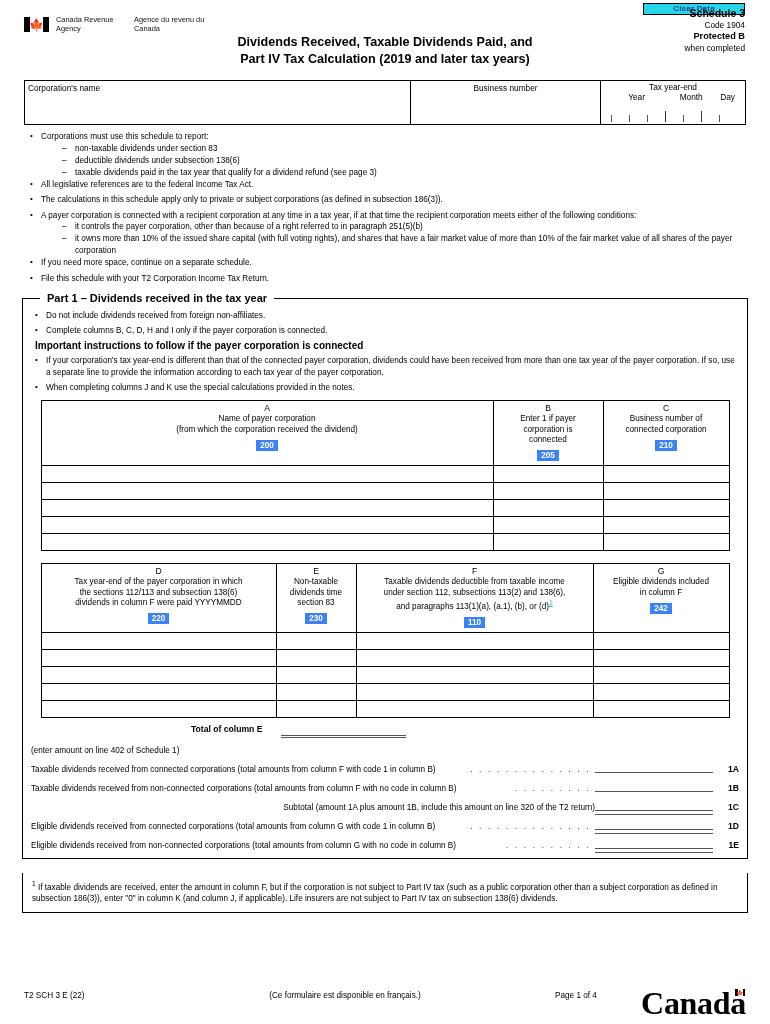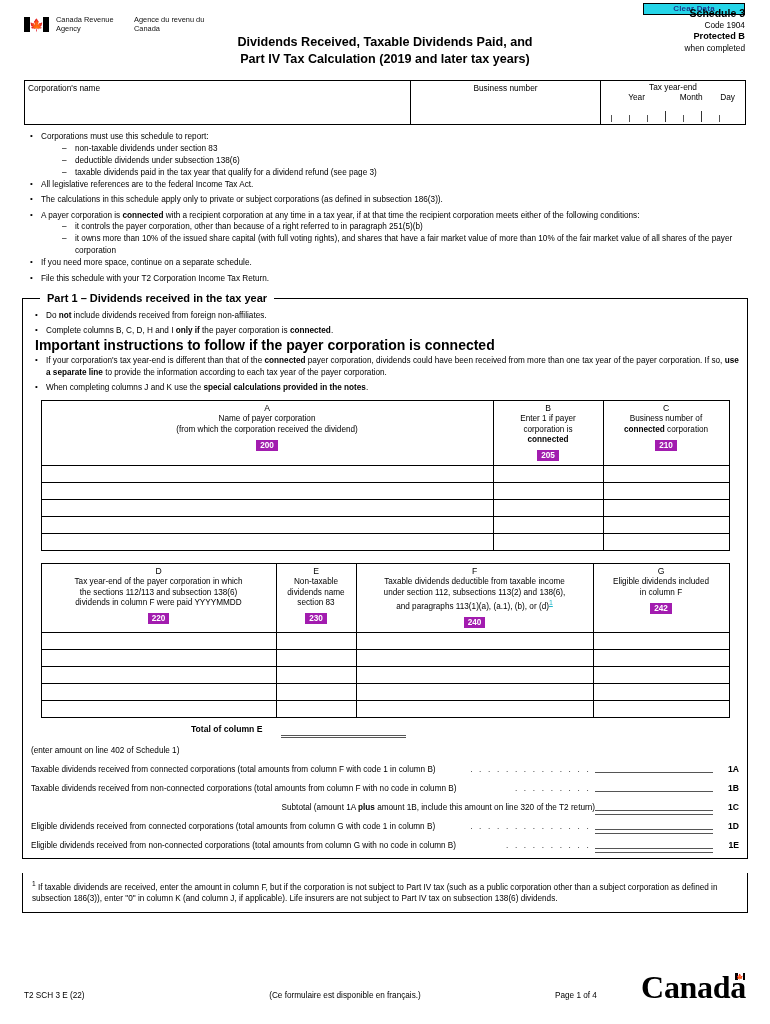--- a/index.html
+++ b/index.html
@@ -97,21 +97,21 @@
   
   fieldset.part {
     margin: 8px 22px 0 22px;
     border: 1px solid #000;
     padding: 4px 8px 8px 8px;
   }
   fieldset.part > legend {
     font-size: 11px; font-weight: bold; padding: 0 7px; margin-left: 9px;
   }
   .part-intro { font-size: 8.2px; line-height: 11.6px; margin: 2px 0 0 4px; }
-  .imp-head { font-weight: bold; font-size: 14px; margin: 3px 0 3px 0; }
+  .imp-head { font-weight: bold; font-size: 10px; margin: 3px 0 3px 0; }
 
   
   table.grid {
     border-collapse: collapse;
     width: 688px;
     margin: 7px auto 0 auto;
     table-layout: fixed;
   }
   table.grid th, table.grid td {
     border: 1px solid #000;
@@ -121,21 +121,21 @@
   table.grid th {
     padding: 2px 3px 4px 3px;
     text-align: center;
     font-size: 8.2px;
     line-height: 10.2px;
   }
   table.grid td.datacell { height: 17px; border-top: 1px solid #000; }
   .col-letter { font-size: 8.6px; margin-bottom: 1px; }
   .box-code {
     display: inline-block;
-    background: #a21caf; color: #fff;
+    background: #3b82f6; color: #fff;
     font-size: 8.2px; font-weight: bold;
     padding: 1px 4px 1px 4px;
     margin-top: 5px;
     line-height: 9px;
   }
   .fnref { color: #1fb6c9; font-size: 7px; vertical-align: super; text-decoration: underline; }
 
   
   .total-e { position: relative; margin: 6px 0 0 0; height: 16px; }
   .total-e-label {
@@ -164,39 +164,39 @@
     margin: 14px 22px 0 22px;
     border: 1px solid #000;
     border-top: none;
     padding: 5px 9px 7px 9px;
     font-size: 8.2px; line-height: 11.4px;
   }
   .footnote sup { font-size: 6.6px; }
 
   
   .footer {
-    position: absolute; left: 24px; right: 24px; bottom: 24px;
-    display: flex; align-items: flex-end; font-size: 8.2px;
+    position: absolute; left: 24px; right: 24px; bottom: 8px;
+    display: flex; font-size: 8.2px;
   }
   .footer .fcode { flex: 0 0 150px; }
   .footer .fmid { flex: 1; text-align: center; }
   .footer .fpage { flex: 0 0 120px; text-align: center; }
   .footer .fwm { flex: 0 0 110px; text-align: right; position: relative; }
   .wordmark {
     font-family: "Liberation Serif", serif;
     font-size: 32px; font-weight: bold; line-height: 25px; letter-spacing: -0.3px;
   }
   .wm-flag {
     position: absolute; right: 1px; top: -2px;
     display: inline-flex; align-items: center;
   }
   .wm-flag .b { width: 2.5px; height: 7px; background: #000; }
   .wm-flag .m { width: 5px; height: 7px; background: #fff; position: relative; }
   .wm-flag .m span { position: absolute; left: 50%; top: 50%; transform: translate(-50%,-50%); font-size: 6px; line-height: 6px; }
-  b, strong { font-weight: bold; }
+  b, strong { font-weight: normal; }
 </style>
 </head>
 <body>
 
 <div class="page">
 
   <div class="top-header">
 
     <div class="cra-logo">
       <span class="flag-mark">
@@ -363,30 +363,30 @@
           <th>
             <div class="col-letter">D</div>
             <div>Tax year-end of the payer corporation in which</div>
             <div>the sections 112/113 and subsection 138(6)</div>
             <div>dividends in column F were paid YYYYMMDD</div>
             <div class="box-code">220</div>
           </th>
           <th>
             <div class="col-letter">E</div>
             <div>Non-taxable</div>
-            <div>dividends name</div>
+            <div>dividends time</div>
             <div>section 83</div>
             <div class="box-code">230</div>
           </th>
           <th>
             <div class="col-letter">F</div>
             <div>Taxable dividends deductible from taxable income</div>
             <div>under section 112, subsections 113(2) and 138(6),</div>
             <div><span>and paragraphs 113(1)(a), (a.1), (b), or (d)</span><span class="fnref">1</span></div>
-            <div class="box-code">240</div>
+            <div class="box-code">110</div>
           </th>
           <th>
             <div class="col-letter">G</div>
             <div>Eligible dividends included</div>
             <div>in column F</div>
             <div class="box-code">242</div>
           </th>
         </tr>
       </thead>
       <tbody>

